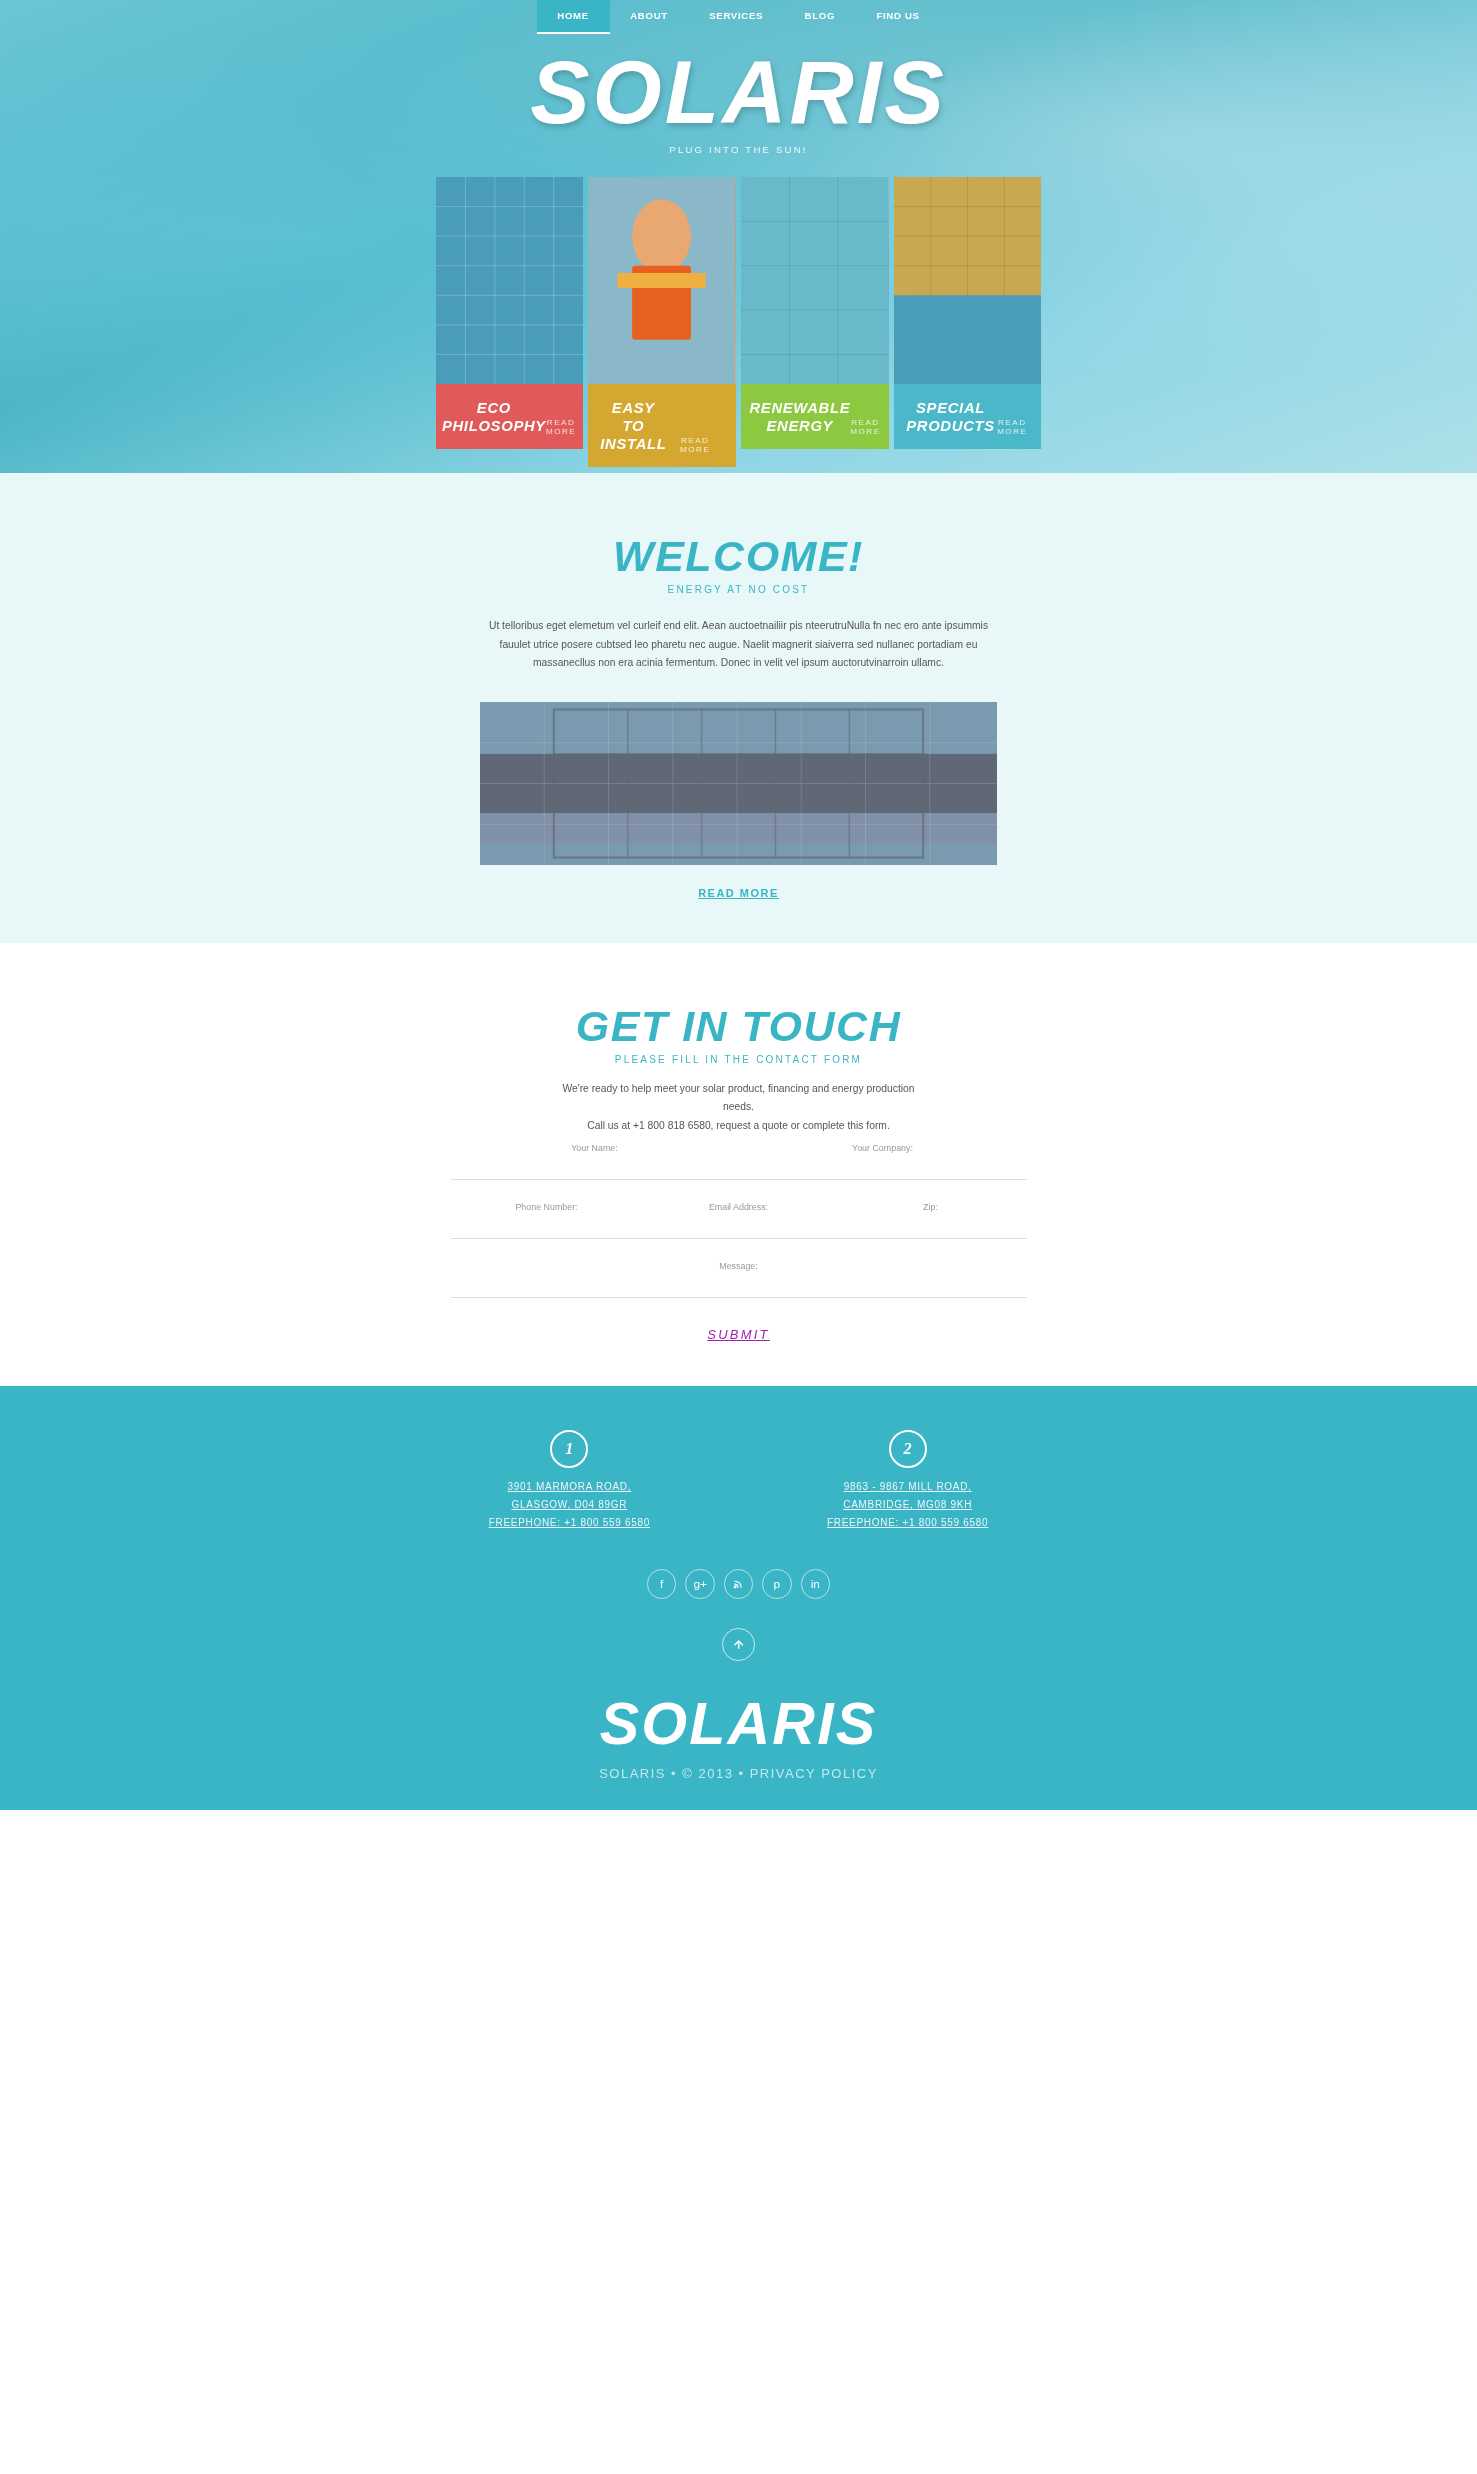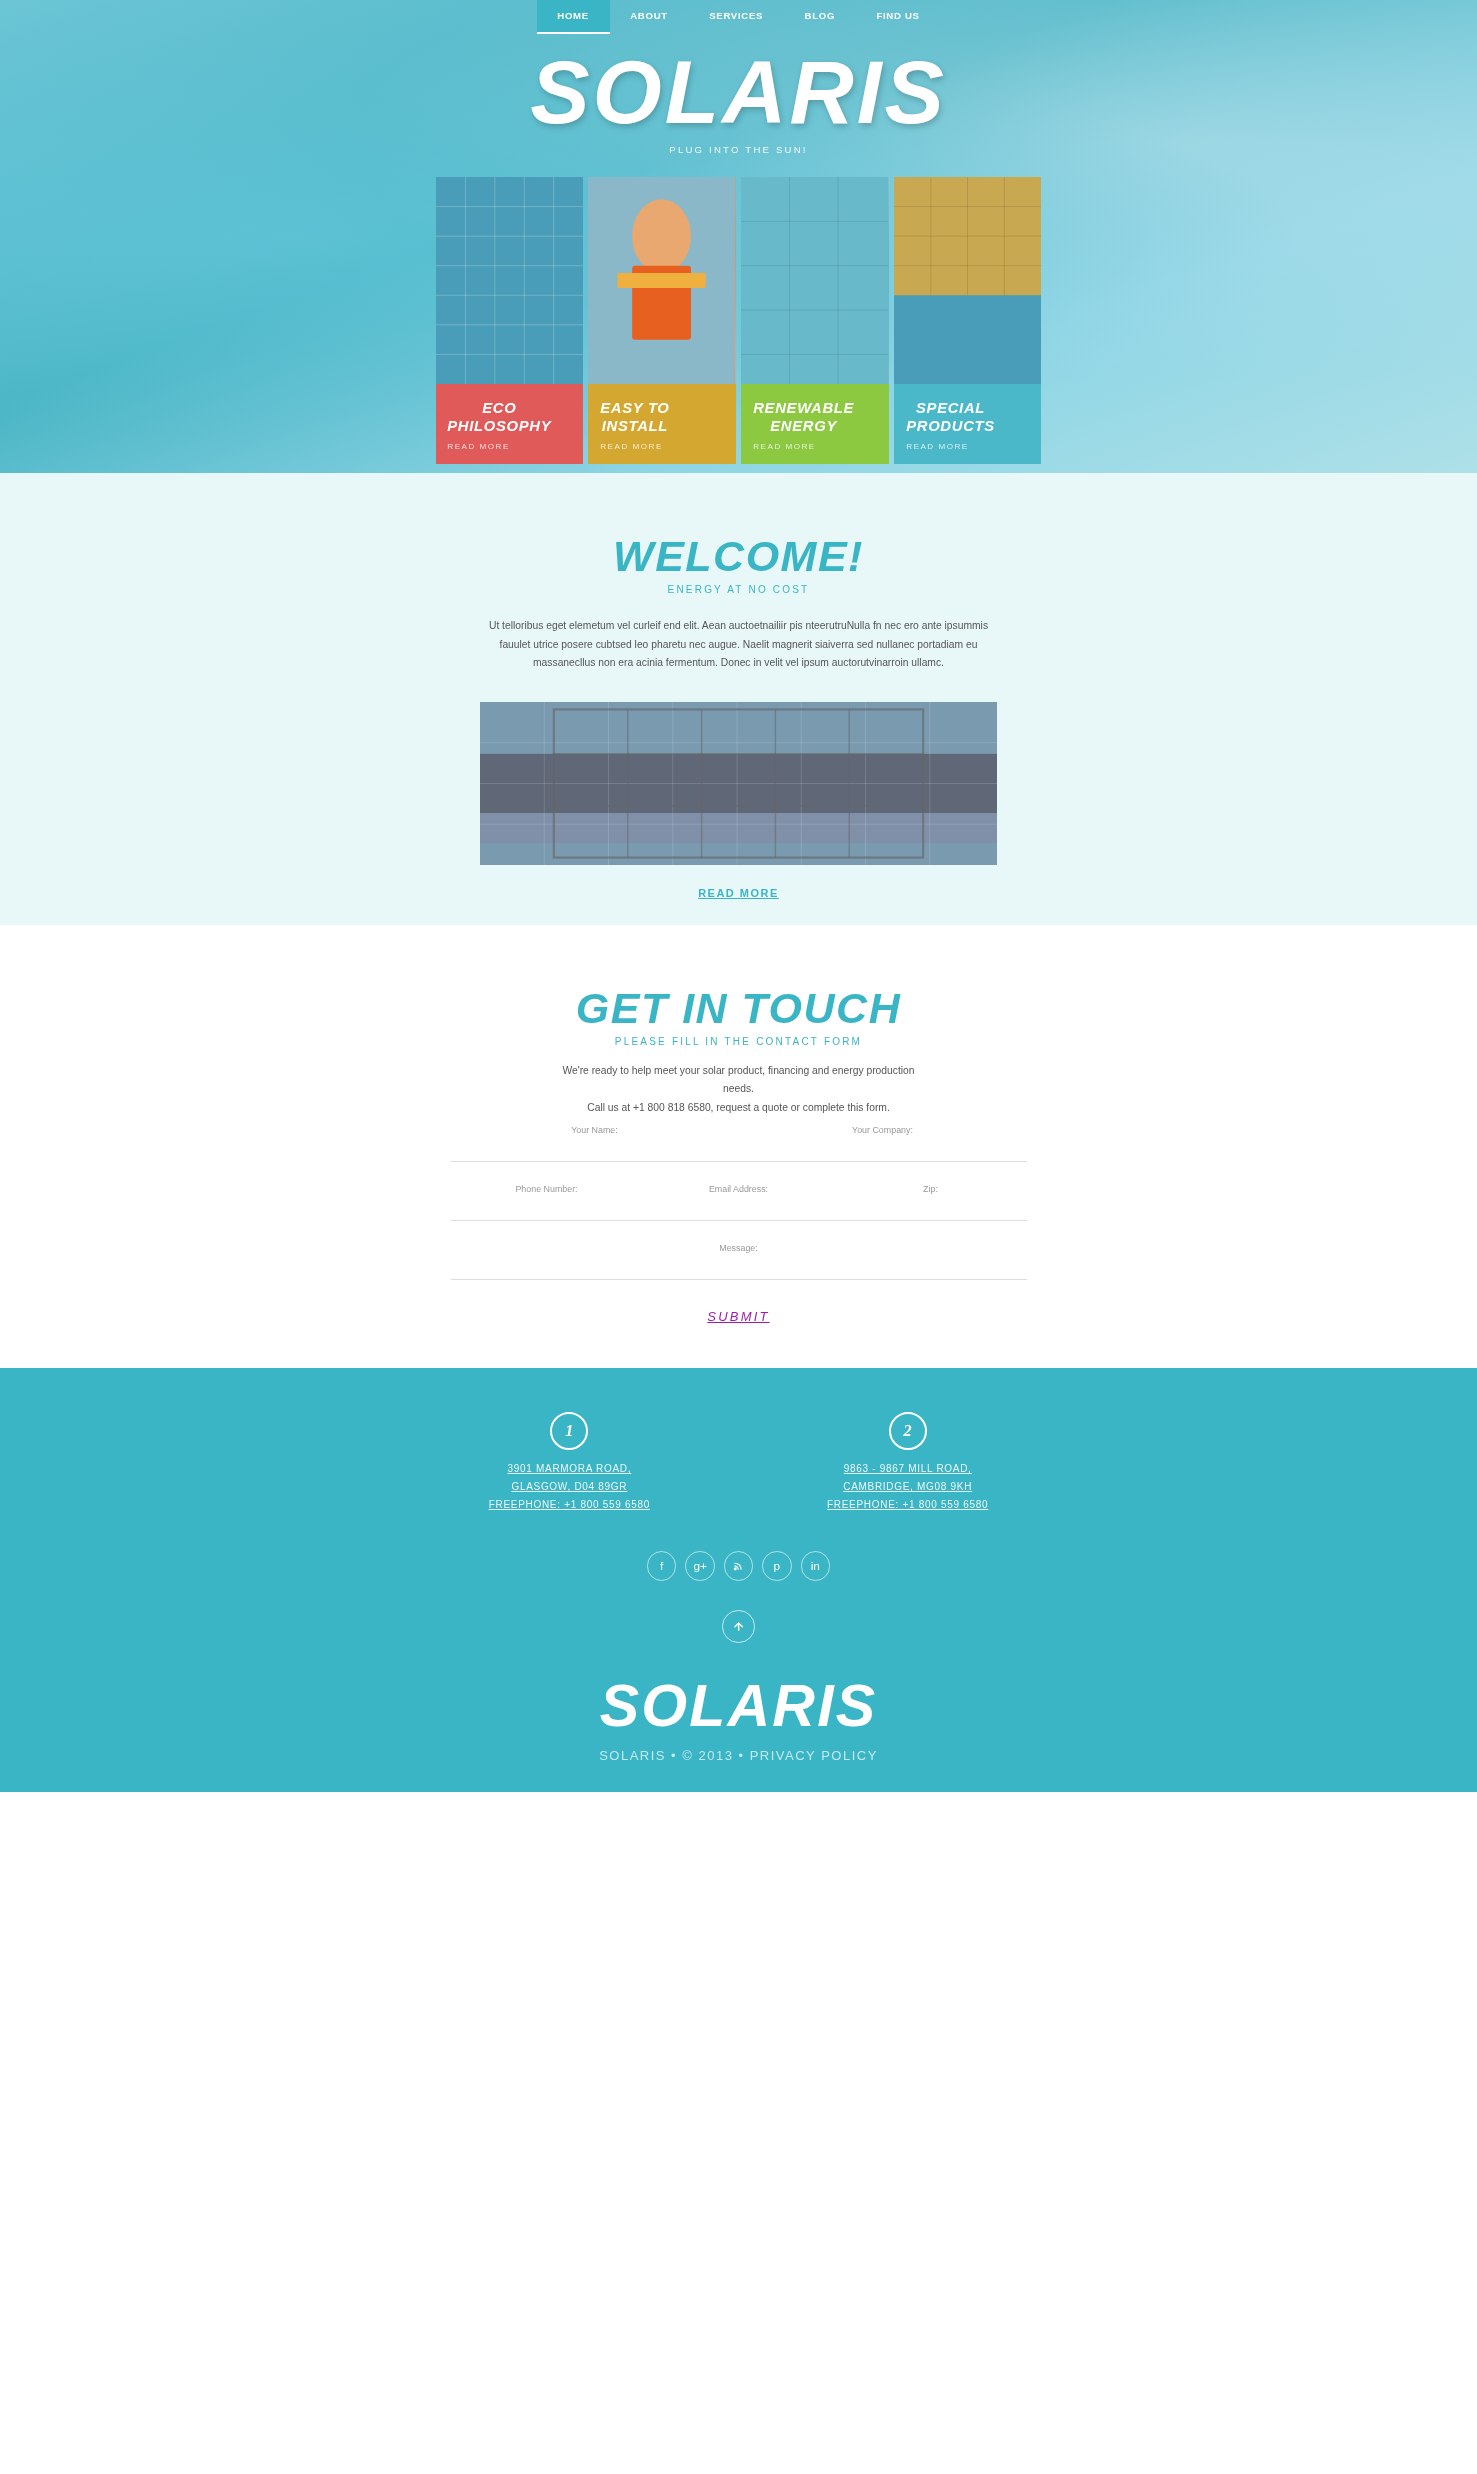--- a/index.html
+++ b/index.html
@@ -83,22 +83,21 @@
       flex-direction: column;
       overflow: hidden;
     }
     .hero-card-img {
       height: 207px;
       overflow: hidden;
     }
     .hero-card-label {
       padding: 16.3px 11.8px 13.3px;
       display: flex;
-      flex-direction: column;
-      align-items: flex-start;
+      align-items: flex-end;
       justify-content: center;
       text-align: center;
     }
     .hero-card-label-red { background: #e05a5a; }
     .hero-card-label-yellow { background: #d4a830; }
     .hero-card-label-green { background: #8cc840; }
     .hero-card-label-teal { background: #4ab8c8; }
     .hero-card-title {
       color: #fff;
       font-size: 14.8px;
@@ -113,21 +112,21 @@
       color: rgba(255,255,255,0.8);
       font-size: 8.1px;
       letter-spacing: 1.5px;
       text-transform: uppercase;
       margin-top: 5.9px;
     }
 
     
     .welcome-section {
       background: #e8f7f8;
-      padding: 59px 0 26px;
+      padding: 59px 0 44px;
       text-align: center;
     }
     .section-title {
       font-size: 43px;
       font-weight: 900;
       font-style: italic;
       color: #3ab5c5;
       text-transform: uppercase;
       font-family: 'Arial Black', sans-serif;
       letter-spacing: 1.5px;

